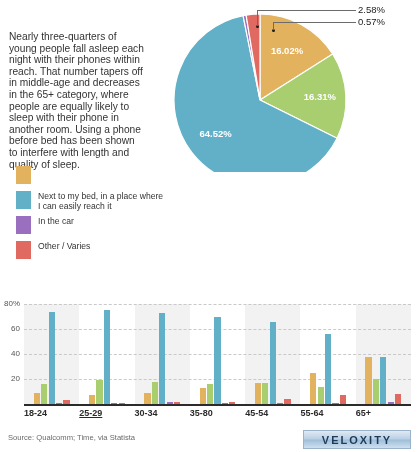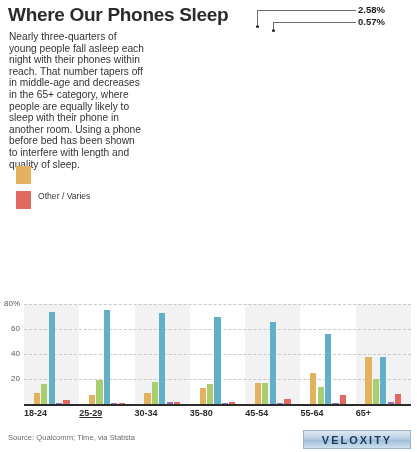--- a/index.html
+++ b/index.html
@@ -30,21 +30,21 @@
   .pie-wrap{position:absolute;left:150px;top:12px;width:258px;height:160px;}
   .pie-svg{display:block;}
   .slice-label{
     font-family:"Liberation Sans", sans-serif;
     font-size:9.5px;fill:#ffffff;font-weight:bold;
   }
 
   
   .callout{
     position:absolute;
-    font-size:9.5px;font-weight:bold;color:#1c1c1c;
+    font-size:9.5px;font-weight:normal;color:#1c1c1c;
     white-space:nowrap;
   }
   .callout-a{left:358px;top:4px;}
   .callout-b{left:358px;top:16px;}
   .leader{position:absolute;background:#6b6b6b;}
   .dot{position:absolute;width:3px;height:3px;border-radius:50%;background:#1c1c1c;}
 
   
   .legend{position:absolute;left:16px;top:166px;width:150px;}
   .legend-row{display:flex;align-items:flex-start;margin-bottom:3px;height:22px;}
@@ -82,36 +82,55 @@
     font-size:11px;font-weight:bold;letter-spacing:2px;
     color:#1b3a5c;
     font-family:"Liberation Sans", sans-serif;
   }
 </style>
 </head>
 <body>
 
 <div class="root">
 
-  <div class="title">Where Our Phones Sleep</div>
   <div class="blurb">Nearly three-quarters of young people fall asleep each night with their phones within reach. That number tapers off in middle-age and decreases in the 65+ category, where people are equally likely to sleep with their phone in another room. Using a phone before bed has been shown to interfere with length and quality of sleep.</div>
 
+  <div class="pie-wrap">
+    <svg class="pie-svg" id="pie-svg" width="258" height="160" viewBox="0 0 258 160">
+        <path d="M 110 88 L 110 2 A 86 86 0 0 1 182.6700514692249 42.01017917560228 Z" fill="#e3b25f" stroke="#ffffff" stroke-width="1.2"></path>
+        <path d="M 110 88 L 182.6700514692249 42.01017917560228 A 86 86 0 0 1 187.03921837002554 126.22249119217014 Z" fill="#a8ce70" stroke="#ffffff" stroke-width="1.2"></path>
+        <path d="M 110 88 L 187.03921837002554 126.22249119217014 A 86 86 0 1 1 93.089760263074 3.678924389926749 Z" fill="#61b0c8" stroke="#ffffff" stroke-width="1.2"></path>
+        <path d="M 110 88 L 93.089760263074 3.678924389926749 A 86 86 0 0 1 96.119846735498 3.127499475071815 Z" fill="#9b6fc0" stroke="#ffffff" stroke-width="1.2"></path>
+        <path d="M 110 88 L 96.119846735498 3.127499475071815 A 86 86 0 0 1 110.00000000000014 2 Z" fill="#e06a62" stroke="#ffffff" stroke-width="1.2"></path>
+        <text x="137.00903400702026" y="41.94378650968235" text-anchor="middle" class="slice-label">16.02%</text>
+        <text x="169.9194080543573" y="87.89121592653628" text-anchor="middle" class="slice-label">16.31%</text>
+        <text x="65.55793698784902" y="125.0720271663428" text-anchor="middle" class="slice-label">64.52%</text>
+      </svg>
+  </div>
 
   <div class="dot" style="left:256px;top:25px;"></div>
   <div class="dot" style="left:272px;top:29px;"></div>
   <div class="leader" style="left:257px;top:10px;width:1px;height:16px;"></div>
   <div class="leader" style="left:257px;top:10px;width:99px;height:1px;"></div>
   <div class="leader" style="left:273px;top:22px;width:1px;height:8px;"></div>
   <div class="leader" style="left:273px;top:22px;width:83px;height:1px;"></div>
   <div class="callout callout-a">2.58%</div>
   <div class="callout callout-b">0.57%</div>
 
   <div class="legend" id="legend">
       <div class="legend-row">
         <div class="swatch" style="background: rgb(227, 178, 95);"></div>
+      </div>
+      <div class="legend-row">
+        <div class="swatch" style="background: rgb(97, 176, 200);"></div>
+        <div class="legend-text">Next to my bed, in a place where I can easily reach it</div>
+      </div>
+      <div class="legend-row">
+        <div class="swatch" style="background: rgb(155, 111, 192);"></div>
+        <div class="legend-text">In the car</div>
       </div>
       <div class="legend-row">
         <div class="swatch" style="background: rgb(224, 106, 98);"></div>
         <div class="legend-text">Other / Varies</div>
       </div>
     </div>
 
   <div class="bar-area">
     <div class="ylabels" id="ylabels">
         <div class="ylab" style="top: 75px;">20</div>

